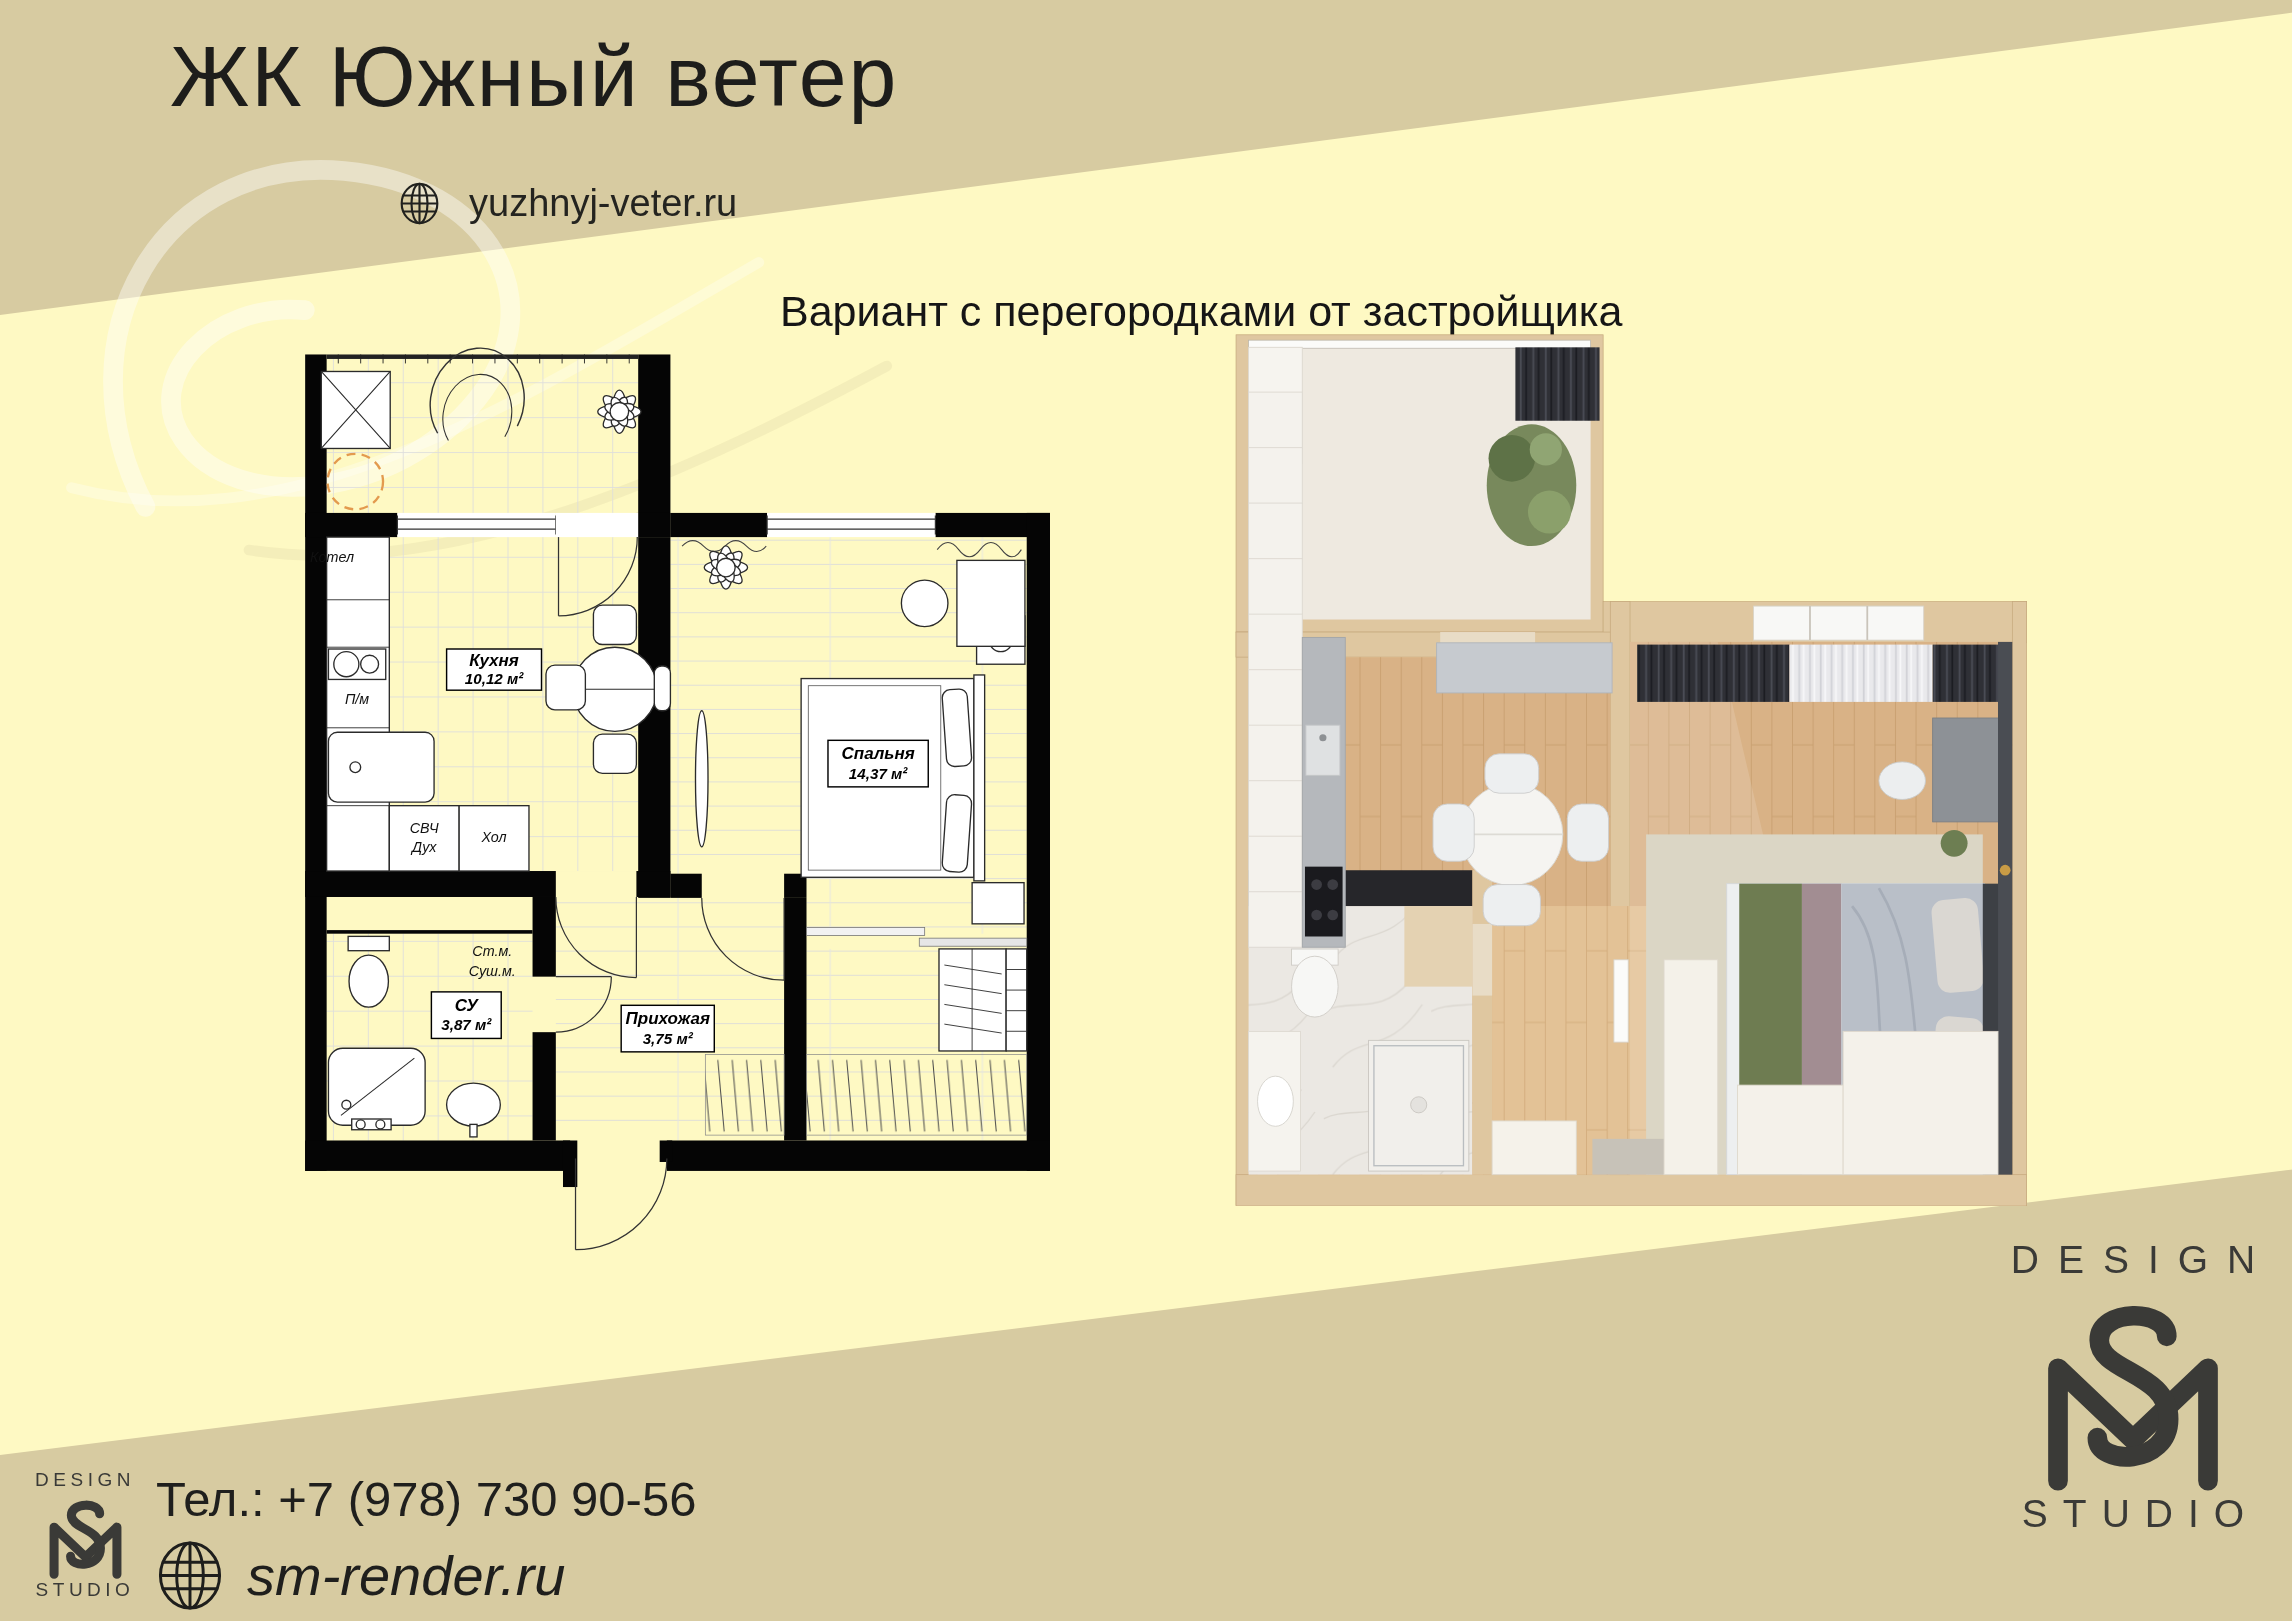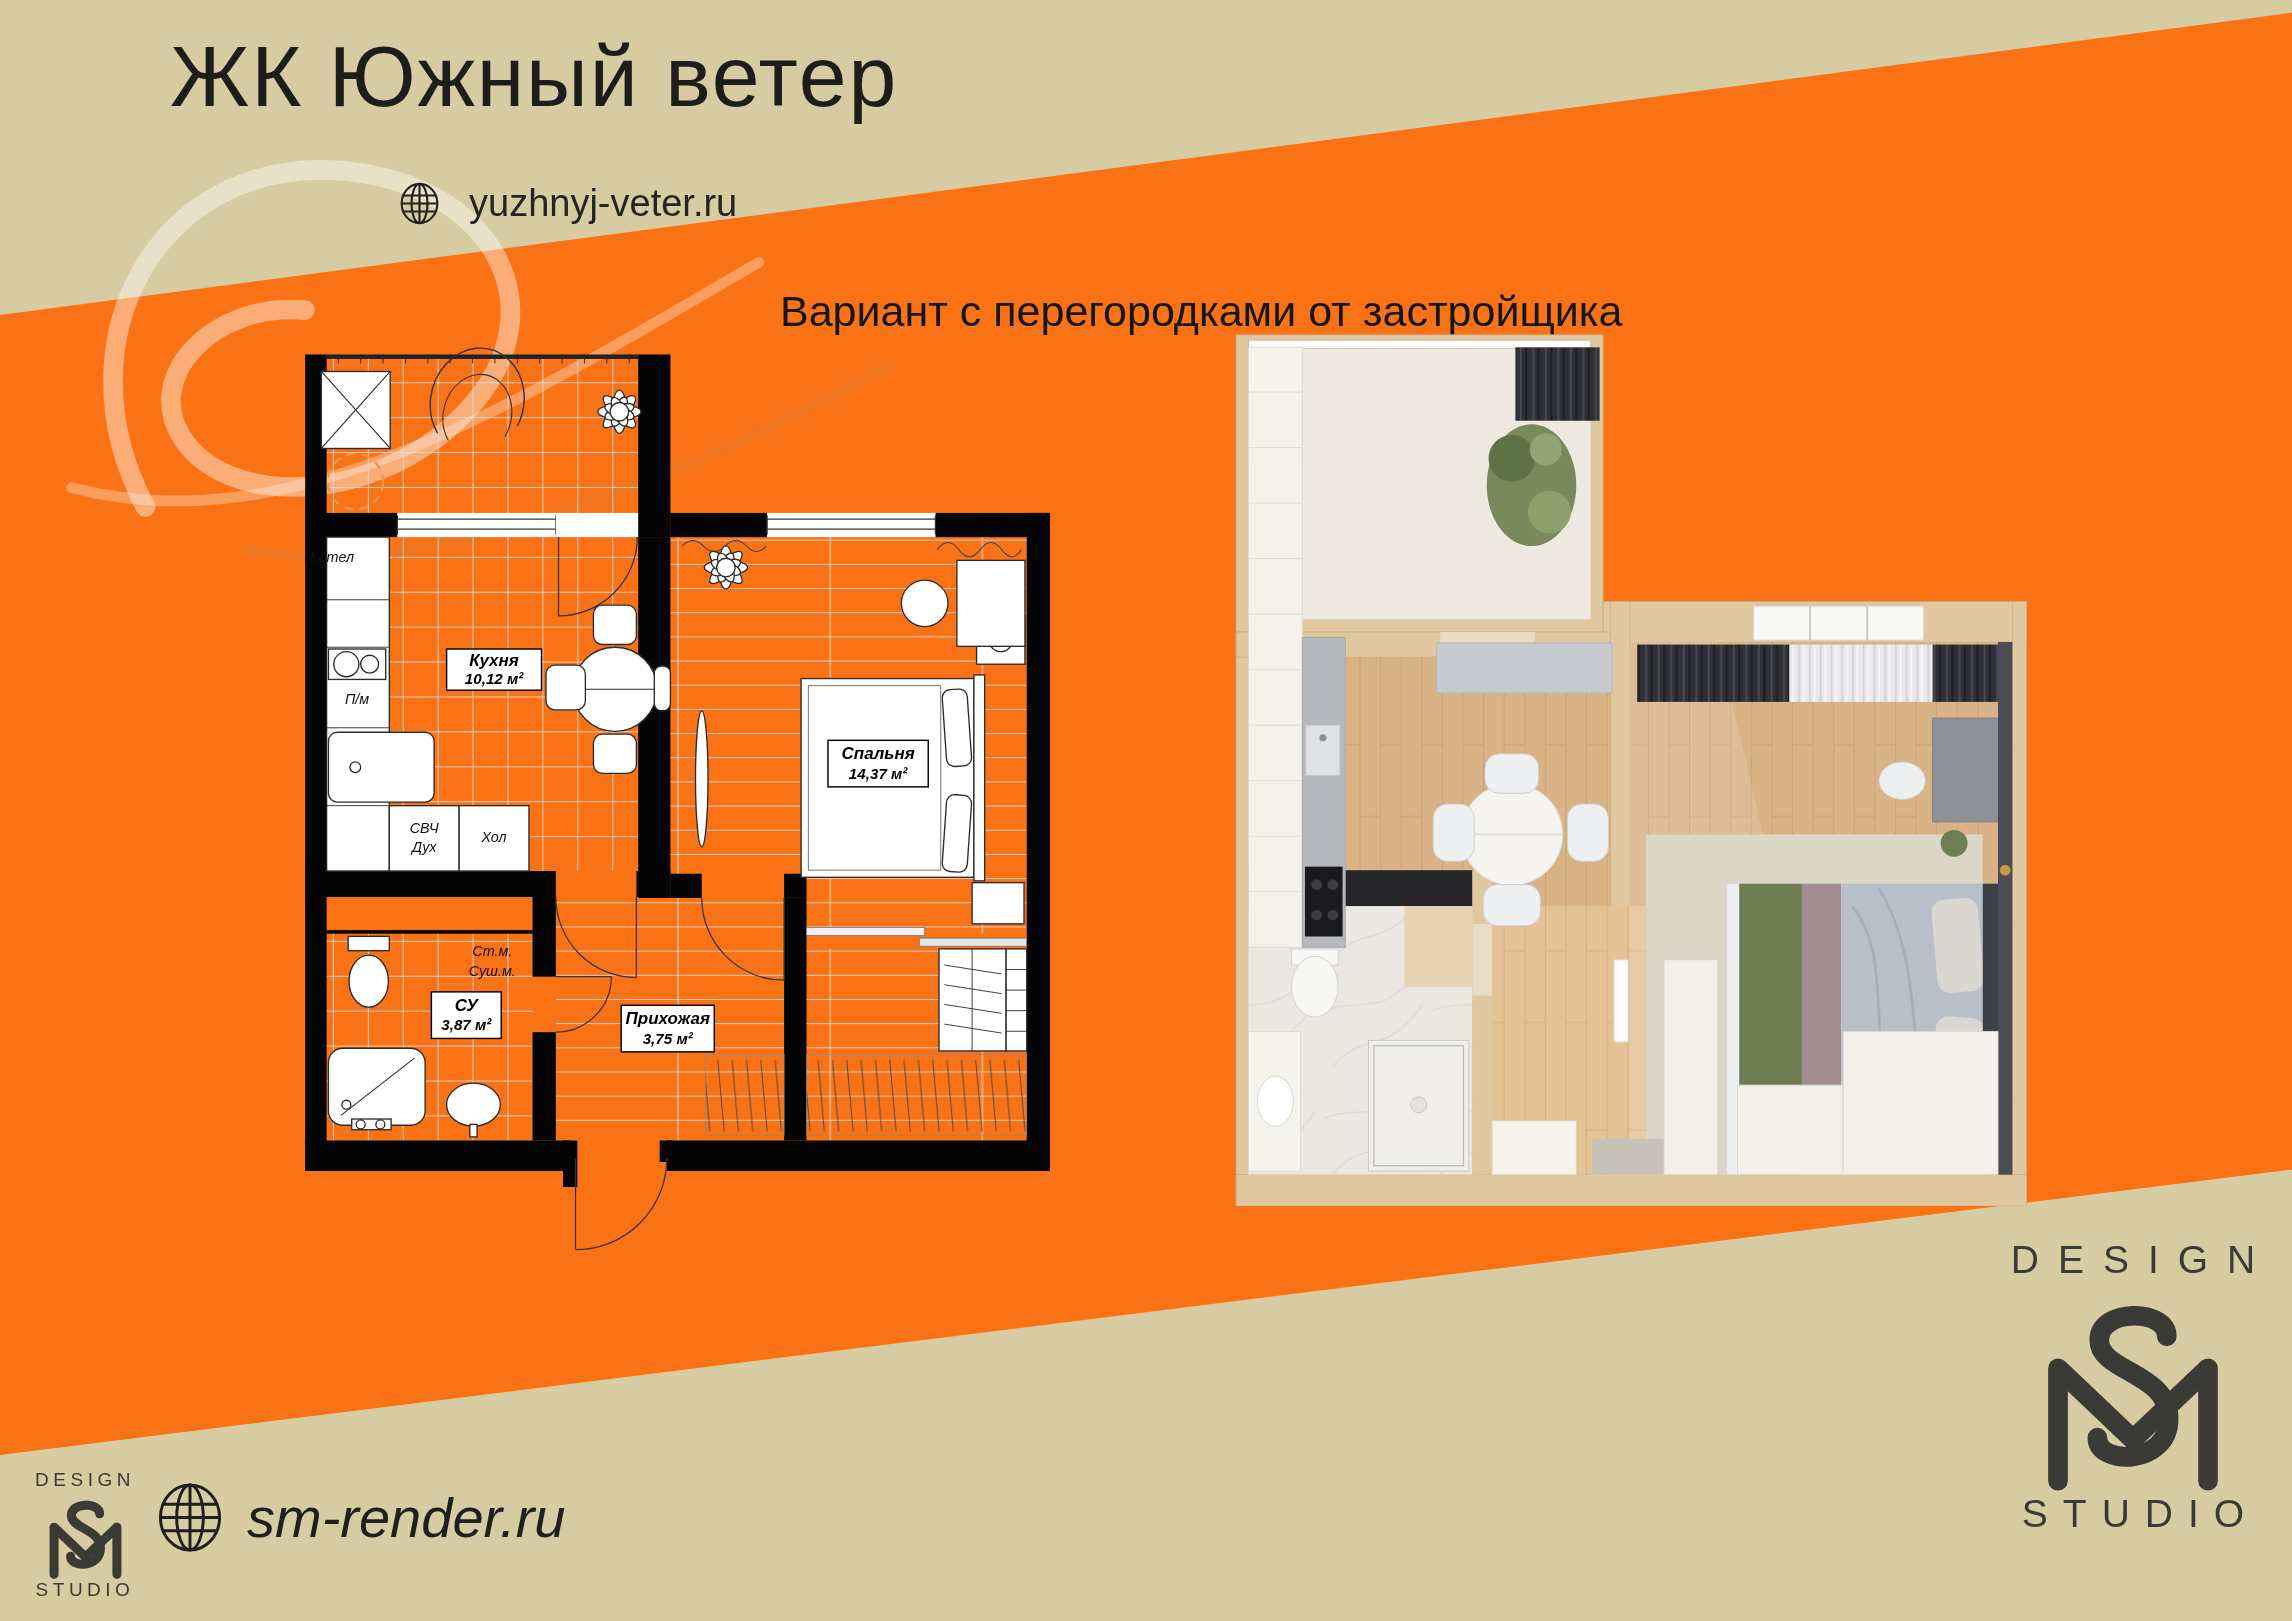--- a/index.html
+++ b/index.html
@@ -1,18 +1,18 @@
 <!DOCTYPE html>
 <html style="font-size:14.3px"><head>
 <meta charset="utf-8">
 <style>
   html,body{margin:0;padding:0;width:2293px;height:1622px;background:#fff;overflow:hidden;
             font-family:"Liberation Sans",sans-serif;}
   .abs{position:absolute;}
-  #stage{position:relative;width:2293px;height:1499px;background:#f97316;}
+  #stage{position:relative;width:2293px;height:1499px;background:#fef9c3;}
 
   
   #top-band{left:0;top:0;width:2293px;height:322px;background:#d7cba1;
             clip-path:polygon(0 0,2293px 0,2293px 12.5px,0 315px);}
   #bottom-band{left:0;top:1164px;width:2293px;height:458px;background:#d7cba1;
             clip-path:polygon(0 291px,2293px 5.4px,2293px 458px,0 458px);}
 
   
   #title{left:170px;top:27px;width:806px;font-size:86px;letter-spacing:1.8px;color:#1d1d1b;font-weight:400;}
   #hdr-phone{left:391px;top:140px;width:448px;font-size:34px;color:#242420;}
@@ -401,20 +401,21 @@
       <div class="word">DESIGN</div>
       <svg width="79" height="88" viewBox="0 0 200 224">
         <g fill="none" stroke="#3a3a37" stroke-width="23" stroke-linejoin="round" stroke-linecap="round">
           <path d="M20 212 L20 92 L100 168 L180 92 L180 212"></path>
           <path d="M136 58 C136 28 64 28 64 62 C64 96 138 96 138 146 C138 196 62 196 62 166"></path>
         </g>
       </svg>
       <div class="word">STUDIO</div>
     </div>
     <div id="footer-text">
+      <div class="phone">Тел.: +7 (978) 730 90-56</div>
       <div class="siterow">
         <svg width="68" height="79" viewBox="0 0 46 50">
           <g fill="none" stroke="#1e1e1c" stroke-width="2">
             <ellipse cx="23" cy="25" rx="20" ry="22"></ellipse>
             <ellipse cx="23" cy="25" rx="9" ry="22"></ellipse>
             <line x1="23" y1="3" x2="23" y2="47"></line>
             <line x1="4" y1="16" x2="42" y2="16"></line>
             <line x1="3" y1="25" x2="43" y2="25"></line>
             <line x1="4" y1="34" x2="42" y2="34"></line>
           </g>

